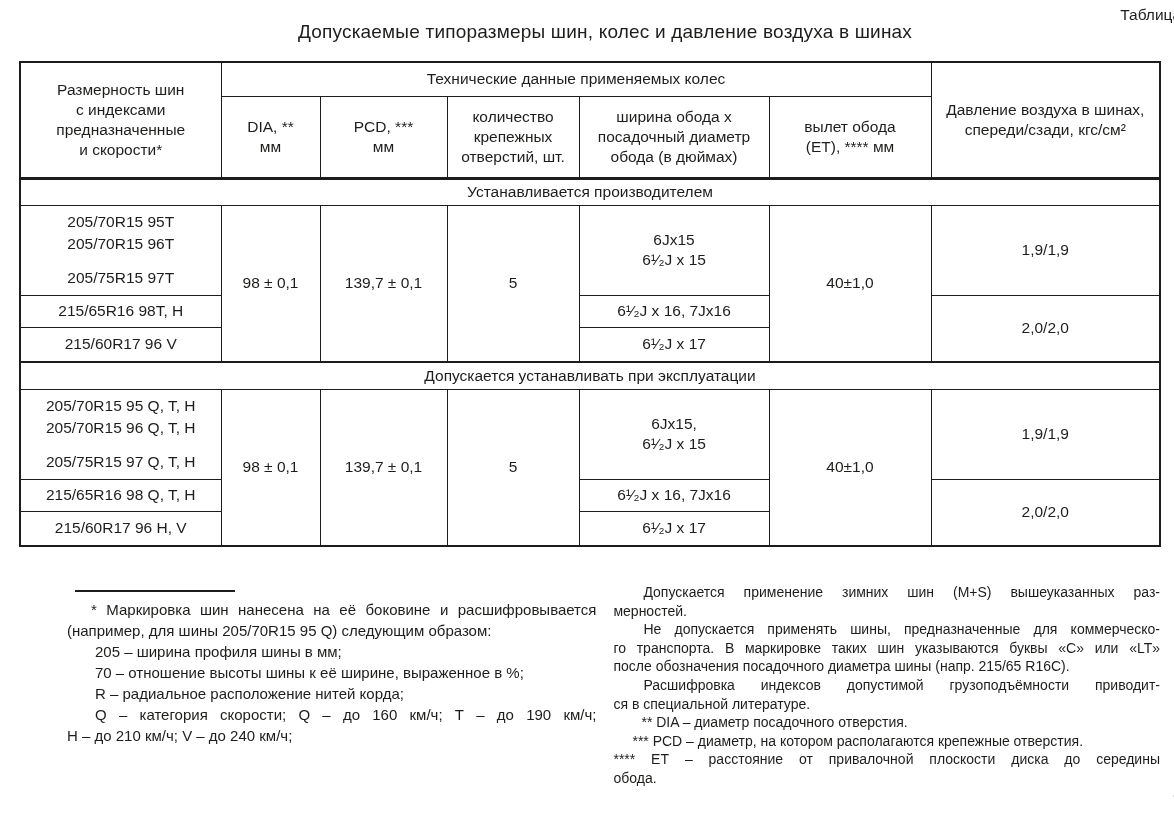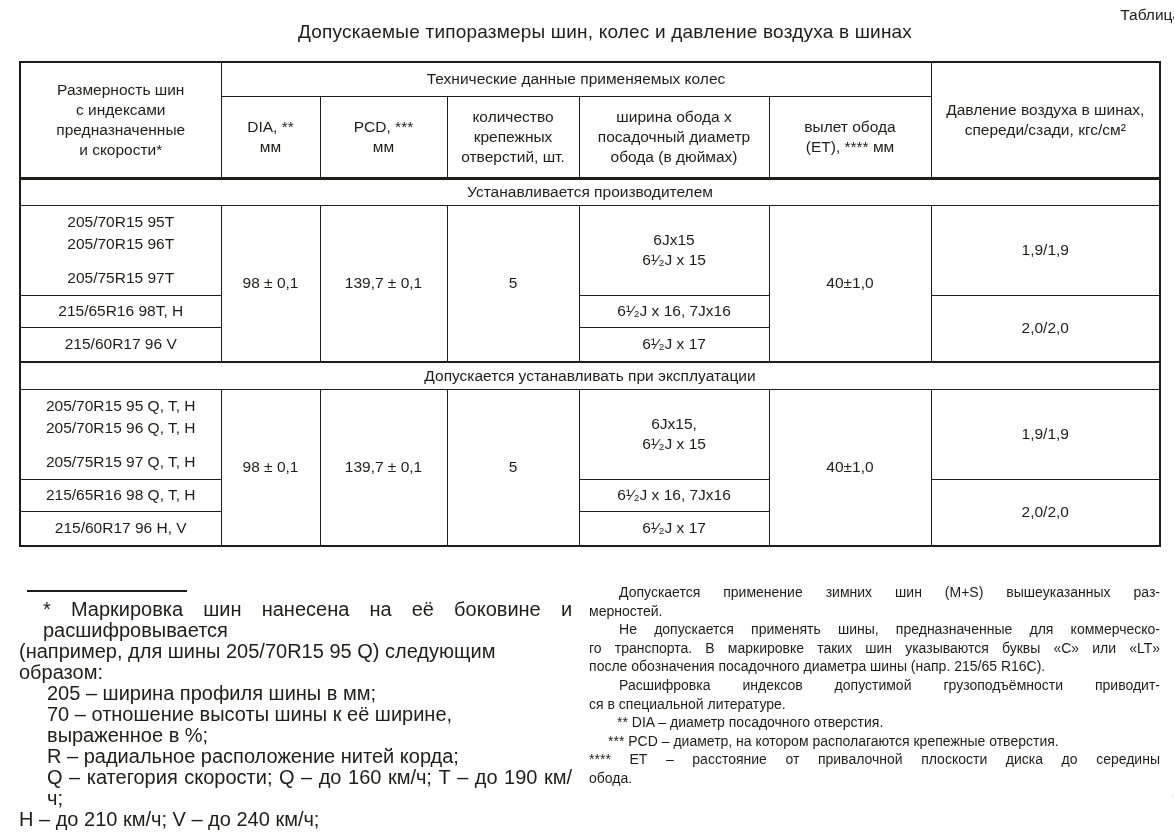--- a/index.html
+++ b/index.html
@@ -29,21 +29,21 @@
   .pre { white-space:pre-line; }
   .sec-title { font-size:16px; }
   .r-h1 { height:34px; } .r-h2 { height:82px; }
   .r-sec { height:27px; }
   .r-a { height:90px; } .r-b { height:32px; } .r-c { height:35px; }
   .tire-cell { text-align:left; padding-left:13px; font-size:16.5px; }
   .tire-cell div { line-height:22px; }
   .gap-line { margin-top:12px; }
   .val { font-size:16px; line-height:22px; }
   .footnotes { position:absolute; top:583px; left:19px; width:1141px; display:flex; }
-  .fn-left  { width:556px; font-size:20px; line-height:21px; }
+  .fn-left  { width:556px; font-size:15px; line-height:21px;margin-left:48px; }
   .fn-right { width:574px; margin-left:17px; font-size:14px; line-height:18.6px; }
   .fn-rule { width:160px; height:0; border-top:2px solid #1d1d1b; margin:7px 0 7px 8px; }
   .ind1 { padding-left:24px; }
   .ind2 { padding-left:28px; }
   .rind { padding-left:30px; }
   .ast2 { padding-left:28px; }
   .ast3 { padding-left:19px; }
   .just { text-align:justify; text-align-last:justify; }
   .page-number { position:absolute; top:789px; right:18px; font-size:17px; }
 </style>

